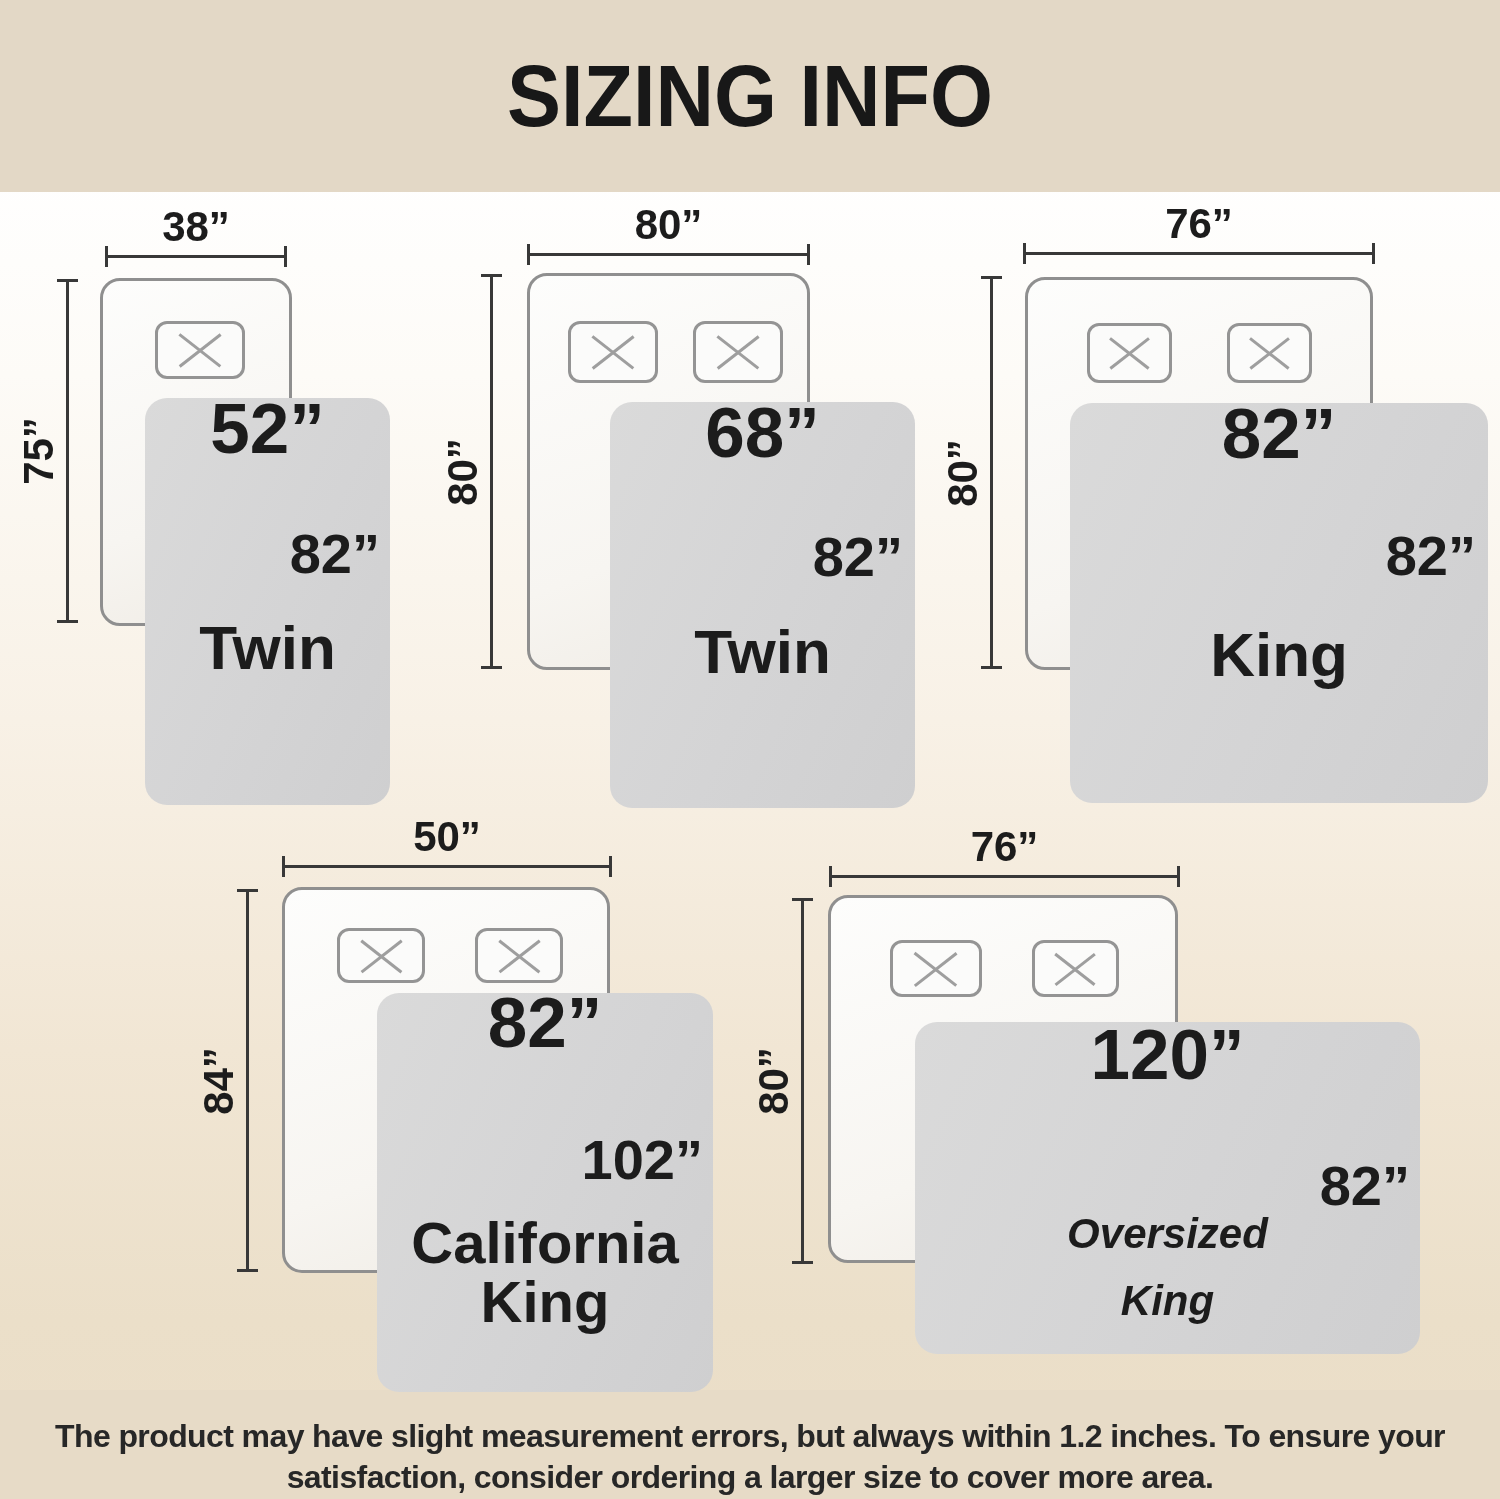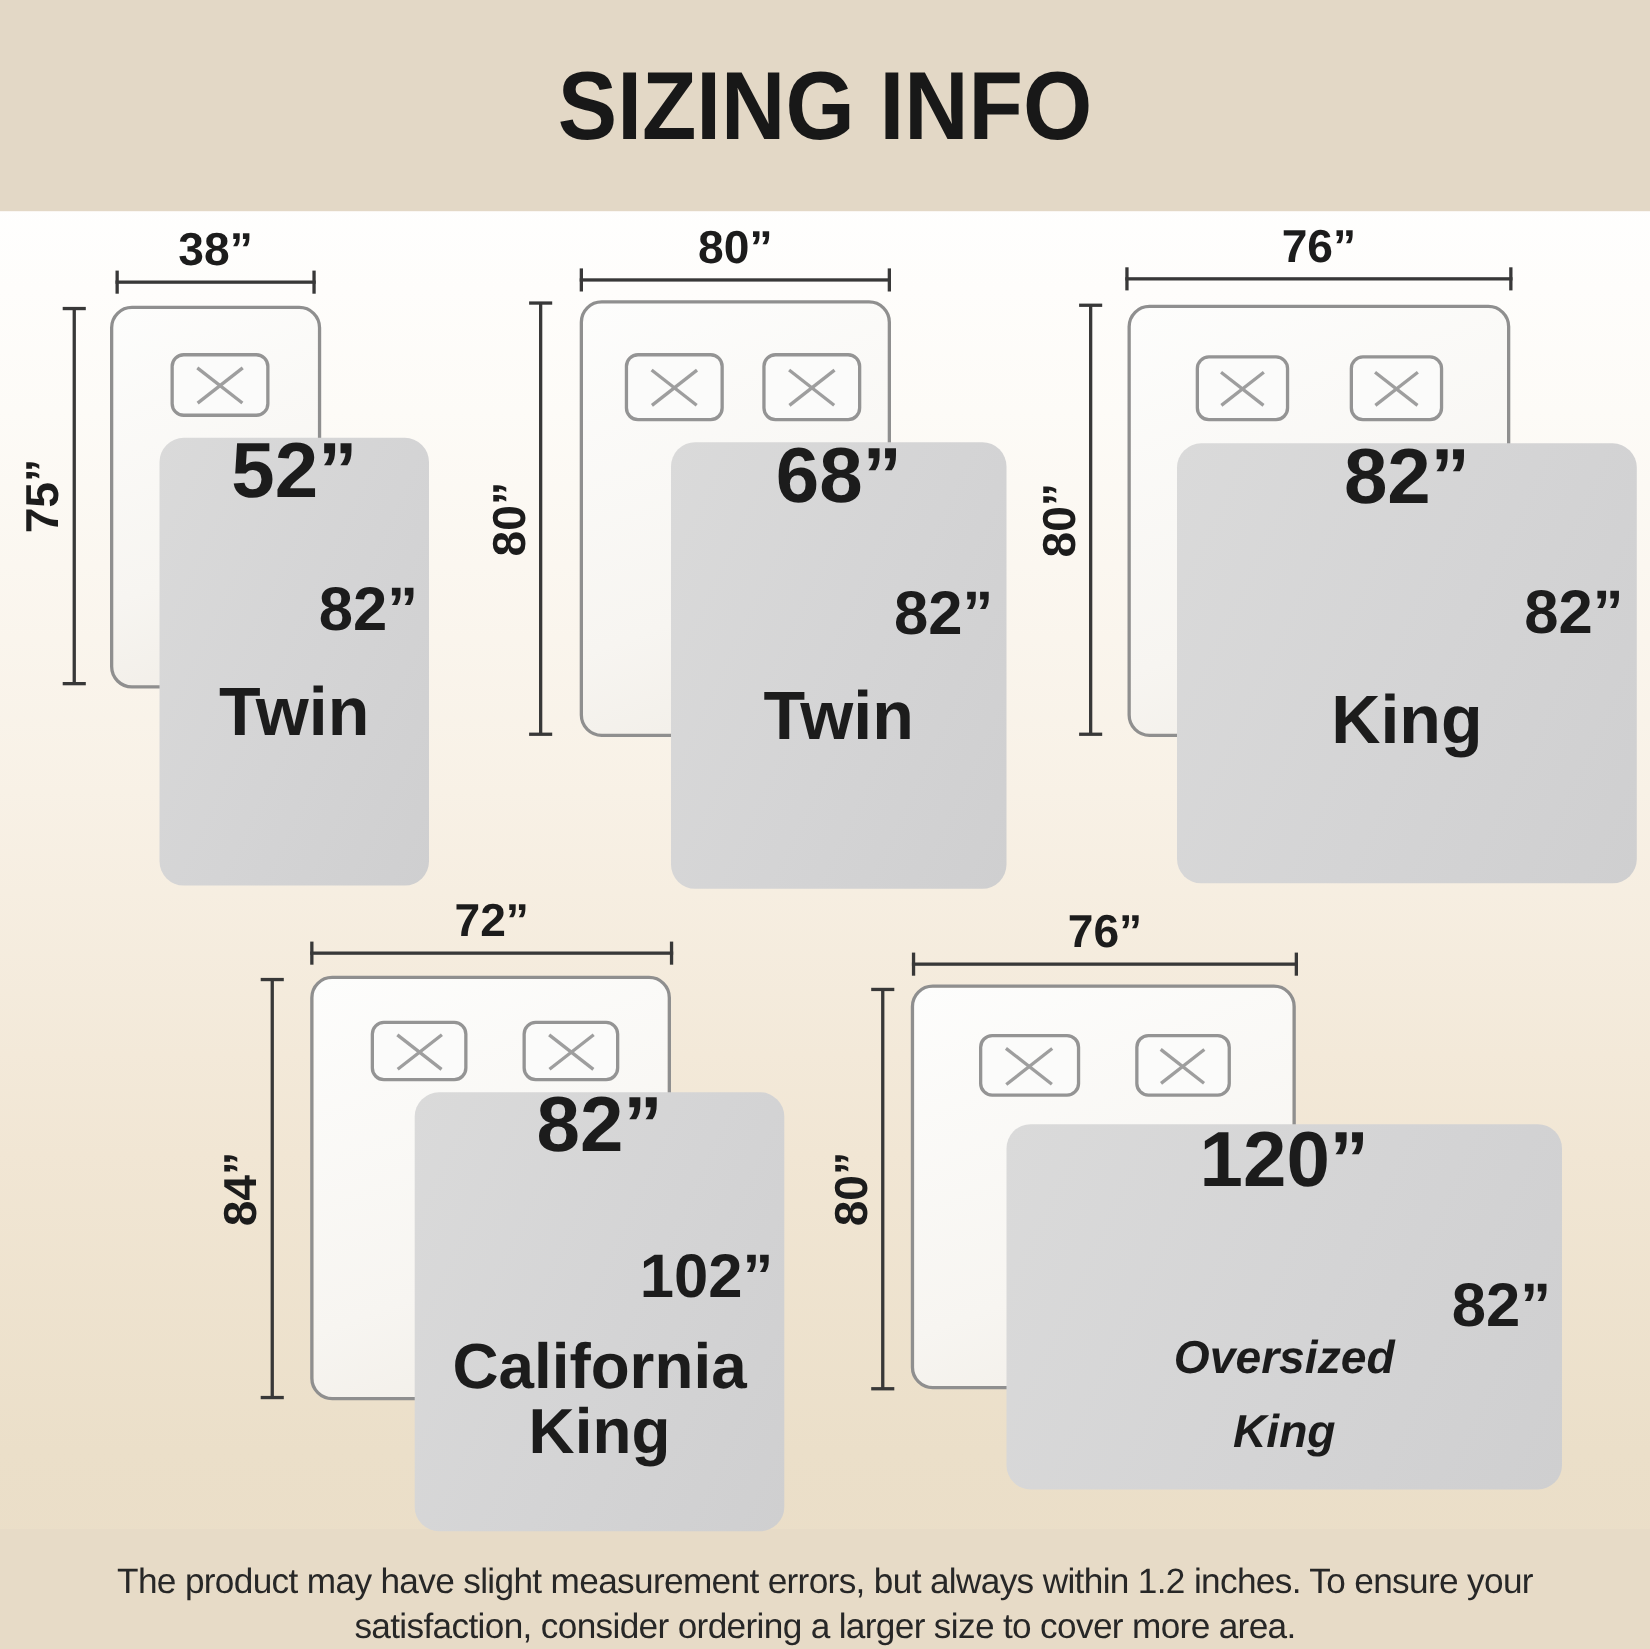--- a/index.html
+++ b/index.html
@@ -4,21 +4,21 @@
 <style>
   html,body{margin:0;padding:0;}
   .page{
     position:relative;width:1500px;height:1499px;overflow:hidden;
     font-family:"Liberation Sans", sans-serif;color:#1e1e1e;
     background:linear-gradient(180deg,#ffffff 10%,#fdfbf7 25%,#f8f1e6 48%,#f1e6d4 70%,#ebdfc9 88%,#eaddc7 100%);
   }
   .bar{position:absolute;left:0;width:1500px;display:flex;align-items:center;justify-content:center;}
   .header-bar{top:0;height:192px;background:#e3d8c6;}
   .header-title{font-size:88px;font-weight:700;color:#181818;transform:scaleX(.92);letter-spacing:0px;white-space:nowrap;}
-  .footer-bar{top:1390px;height:109px;background:#e7dbc7;flex-direction:column;justify-content:flex-end;padding-top:26px;box-sizing:border-box;z-index:1;}
+  .footer-bar{top:1390px;height:109px;background:#e7dbc7;flex-direction:column;justify-content:flex-start;padding-top:26px;box-sizing:border-box;z-index:1;font-weight:bold;}
   .footer-line{font-size:32px;line-height:41px;letter-spacing:-0.6px;color:#272727;text-align:center;white-space:nowrap;}
 
   .diagram{position:absolute;inset:0;z-index:2;}
 
   
   .hdim{position:absolute;height:52px;}
   .hdim-label{position:absolute;left:0;right:0;bottom:11px;text-align:center;font-size:42px;font-weight:700;line-height:40px;color:#1c1c1c;white-space:nowrap;}
   .hdim-line{position:absolute;left:0;right:0;bottom:0;height:3px;background:#383838;}
   .hdim .tick{position:absolute;width:3px;height:21px;bottom:-9px;background:#383838;}
   .tick-left{left:0;}
@@ -135,21 +135,21 @@
       <div class="bl-label" style="top:125px;right:12px;">82”</div>
       <div class="bname" style="top:220px;font-size:62px;line-height:63px;">
         <span>King</span>
           <span></span>
       </div>
     </div>
   </div>
 
   <div class="diagram">
     <div class="hdim" style="left:282px;top:816px;width:330px;">
-      <div class="hdim-label">72”</div>
+      <div class="hdim-label">50”</div>
       <div class="hdim-line"></div>
       <i class="tick tick-left"></i>
       <i class="tick tick-right"></i>
     </div>
     <div class="vdim" style="left:246px;top:890px;height:381px;">
       <div class="vdim-line"></div>
       <i class="htick htick-top"></i>
       <i class="htick htick-bottom"></i>
       <div class="vdim-label">84”</div>
     </div>

